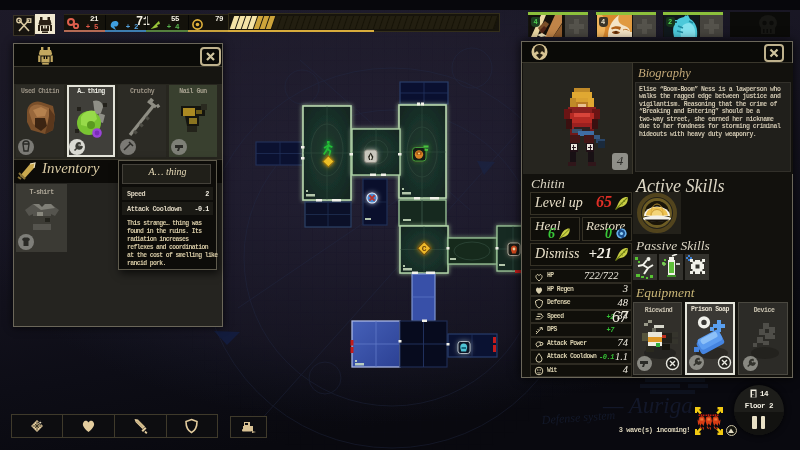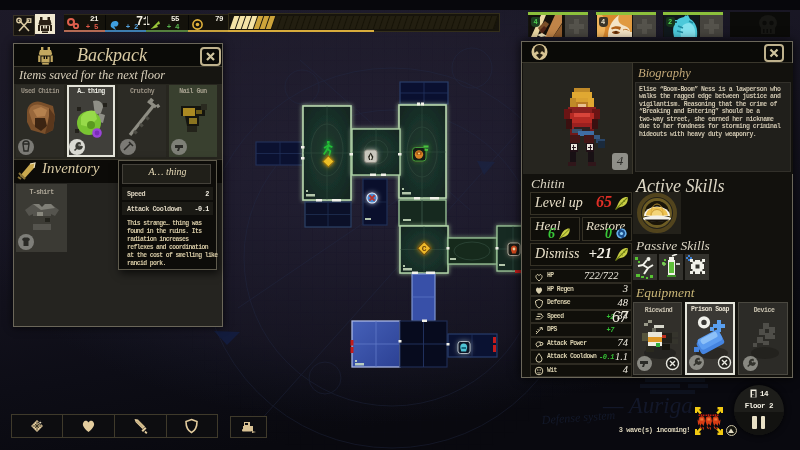--- a/index.html
+++ b/index.html
@@ -494,30 +494,28 @@
         <rect x="3.2" y="9.5" width="2.2" height="6.5"></rect>
           <rect x="15.6" y="9.5" width="2.2" height="6.5"></rect>
         <path d="M6.4 10.5 h8.2 v6 h-8.2 z"></path>
         <rect x="8.6" y="10" width="1.4" height="3" fill="#11100c"></rect>
         <rect x="11" y="10" width="1.4" height="3" fill="#11100c"></rect>
         <rect x="7.2" y="17" width="6.6" height="1.6"></rect>
       </g>
     </svg>
   </div>
 
-  <div class="ser abs" style="left:63px;top:1px;font-size:18px;color:#dacba4">Backpack</div>
 
   <div class="abs" style="left:186px;top:3px;width:17px;height:15px;border:2px solid #bfb28d;border-radius:4px">
     <svg width="17" height="15" viewBox="0 0 17 15">
         <path d="M5 4 l7 7 M12 4 l-7 7" stroke="#cfc49e" stroke-width="2.2"></path>
       </svg>
   </div>
 
   <div class="abs" style="left:0;top:23px;width:208px;height:17px;background:#161511;border-bottom:1px solid #32302a"></div>
-  <div class="ser abs" style="left:5px;top:24px;font-size:12.5px;color:#d8cfba">Items saved for the next floor</div>
 
   <div class="abs" style="left:0;top:40px;width:208px;height:75px;background:#27261f"></div>
 
   <div class="abs" style="left:2px;top:41px;width:48px;height:72px;background:#2c2b25">
     <div class="px abs" style="left:0;top:3px;width:48px;color:#9c9486;text-align:center">Used Chitin</div>
     <svg class="abs" style="left:7px;top:13px" width="36" height="40" viewBox="0 0 18 20">
       <g>
         <path d="M2 7 C2 3 6 1 9 2 L15 4 L16 9 L15 16 L11 18 L4 16 L2 12 z" fill="#7a4f2a"></path>
         <path d="M3 7 C3 4 6 2.5 9 3.5 L13 5 L14 9 L13 14 L9 15 L5 13 z" fill="#99683c"></path>
         <path d="M5 6 L9 4.5 L12 6 L11 9 L7 9.5 z" fill="#b5814e"></path>

